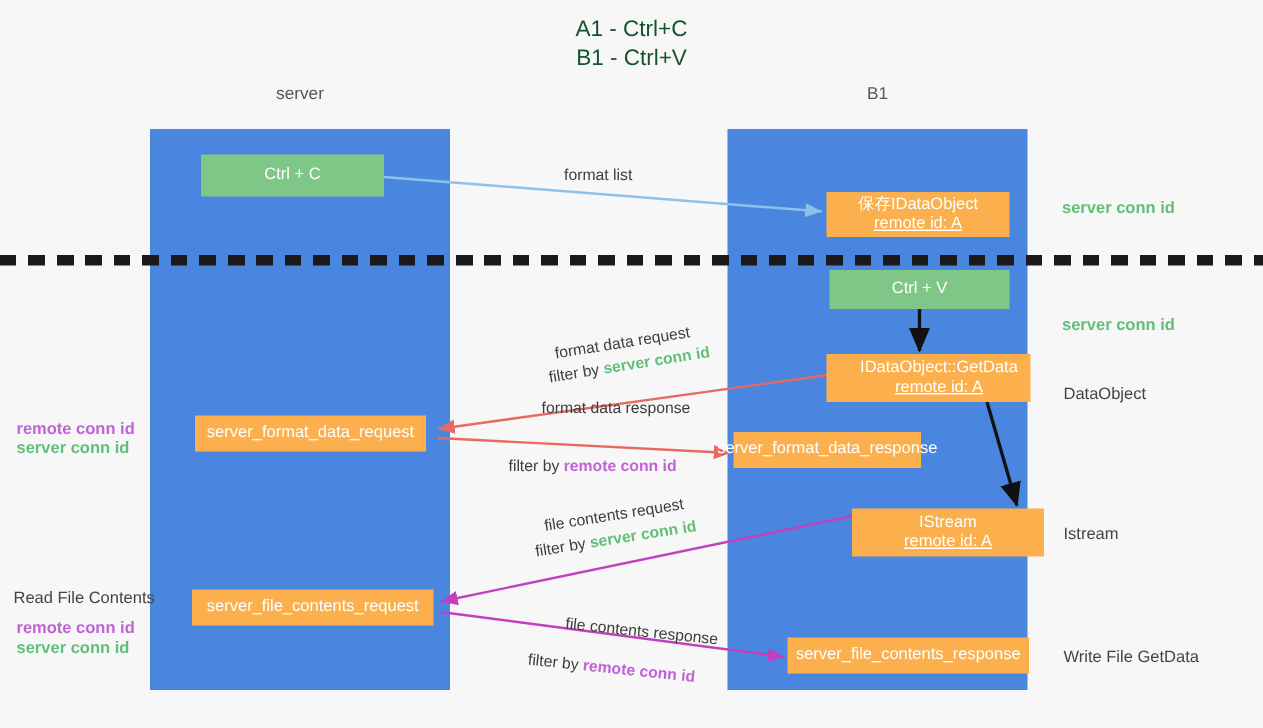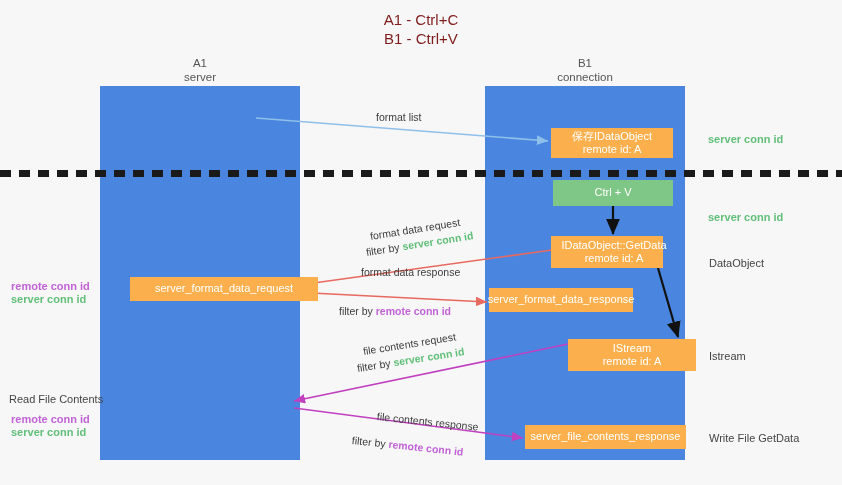--- a/index.html
+++ b/index.html
@@ -20,21 +20,21 @@
     inset: 0;
   }
   .abs { position: absolute; }
 
   
   #title-block {
     left: 0; right: 0; top: 10px;
     text-align: center;
     font-size: 15px;
     line-height: 19px;
-    color: #7f1d1d;
+    color: #14532d;
   }
 
   
   .lane-header {
     text-align: center;
     font-size: 11.5px;
     line-height: 14px;
     color: #555555;
   }
   #lane-a-header { left: 100px; top: 56px; width: 200px; }
@@ -55,21 +55,21 @@
     align-items: center;
     justify-content: center;
     color: #ffffff;
     font-size: 11px;
     line-height: 13.5px;
     text-align: center;
     padding: 2px 4px;
   }
   .node.green { background: #7fc786; }
   .node.orange { background: #fbb04d; }
-  .node .l2 { display: block; }
+  .node .l2 { display: block; text-decoration: underline; }
 
   
   .side-note {
     font-size: 11px;
     line-height: 14px;
     color: #444444;
   }
   .conn-remote { color: #c163d6; font-weight: bold; }
   .conn-server { color: #62bf7a; font-weight: bold; }
 
@@ -103,26 +103,24 @@
 <body>
 
 <div id="canvas">
 
   <div class="abs" id="title-block">
     <div>A1 - Ctrl+C</div>
     <div>B1 - Ctrl+V</div>
   </div>
 
   <div class="abs lane-header" id="lane-a-header">
-    <div>A1</div>
     <div>server</div>
   </div>
   <div class="abs lane-header" id="lane-b-header">
     <div>B1</div>
-    <div>connection</div>
   </div>
 
   <div class="abs lane" id="lane-a"></div>
   <div class="abs lane" id="lane-b"></div>
 
   <svg id="wires" viewBox="0 0 842 485">
     <defs>
       <marker id="ah-blue" markerWidth="8" markerHeight="8" refX="7" refY="3" orient="auto">
         <path d="M0,0 L7,3 L0,6 z" fill="#8fc0ea"></path>
       </marker>
@@ -147,48 +145,54 @@
 
     <line x1="292" y1="292" x2="487" y2="302" stroke="#e8695f" stroke-width="1.6" marker-end="url(#ah-red)"></line>
 
     <line x1="568" y1="344" x2="294" y2="401" stroke="#c040c0" stroke-width="1.6" marker-end="url(#ah-mag)"></line>
 
     <line x1="294" y1="408" x2="523" y2="438" stroke="#c040c0" stroke-width="1.6" marker-end="url(#ah-mag)"></line>
   </svg>
 
   <div class="abs" id="divider"></div>
 
+  <div class="abs node green" style="left:134px; top:103px; width:122px; height:28px;">
+    <span>Ctrl + C</span>
+  </div>
 
   <div class="abs node orange" style="left:551px; top:128px; width:122px; height:30px;">
     <span>保存IDataObject</span>
     <span class="l2">remote id: A</span>
   </div>
 
   <div class="abs node green" style="left:553px; top:180px; width:120px; height:26px;align-items:center;">
     <span>Ctrl + V</span>
   </div>
 
-  <div class="abs node orange" style="left:551px; top:236px; width:112px; height:32px;padding-left:18px;">
+  <div class="abs node orange" style="left:551px; top:236px; width:136px; height:32px;padding-left:18px;">
     <span>IDataObject::GetData</span>
     <span class="l2">remote id: A</span>
   </div>
 
   <div class="abs node orange" style="left:568px; top:339px; width:128px; height:32px;">
     <span>IStream</span>
     <span class="l2">remote id: A</span>
   </div>
 
-  <div class="abs node orange" style="left:130px; top:277px; width:188px; height:24px;">
+  <div class="abs node orange" style="left:130px; top:277px; width:154px; height:24px;">
     <span>server_format_data_request</span>
   </div>
 
-  <div class="abs node orange" style="left:489px; top:288px; width:144px; height:24px;">
+  <div class="abs node orange" style="left:489px; top:288px; width:125px; height:24px;">
     <span>server_format_data_response</span>
   </div>
 
+  <div class="abs node orange" style="left:128px; top:393px; width:161px; height:24px;">
+    <span>server_file_contents_request</span>
+  </div>
 
   <div class="abs node orange" style="left:525px; top:425px; width:161px; height:24px;">
     <span>server_file_contents_response</span>
   </div>
 
   <div class="abs edge-label" style="left:376px; top:110px;text-align:center;">
     <span>format list</span>
   </div>
 
   <div class="abs edge-label rot-up" style="left:370px; top:229px;">

